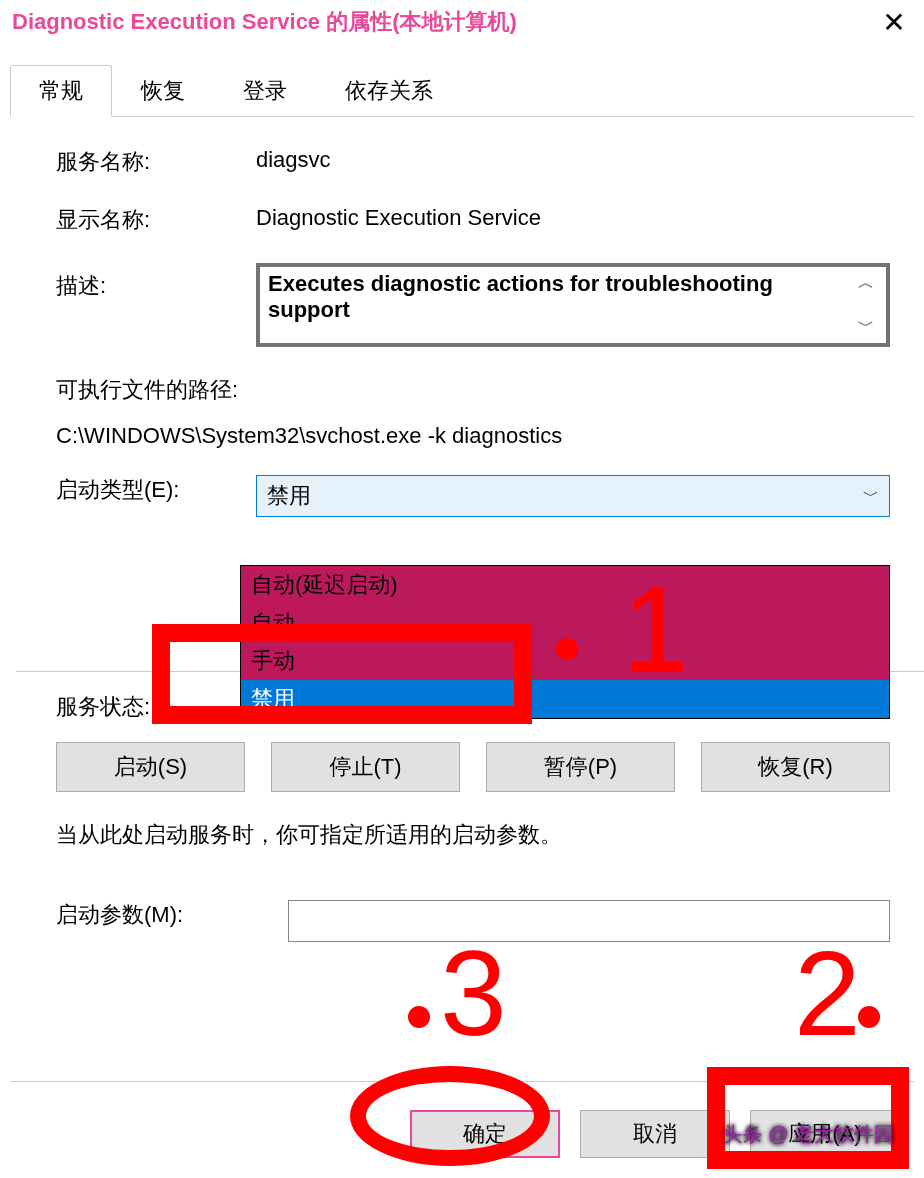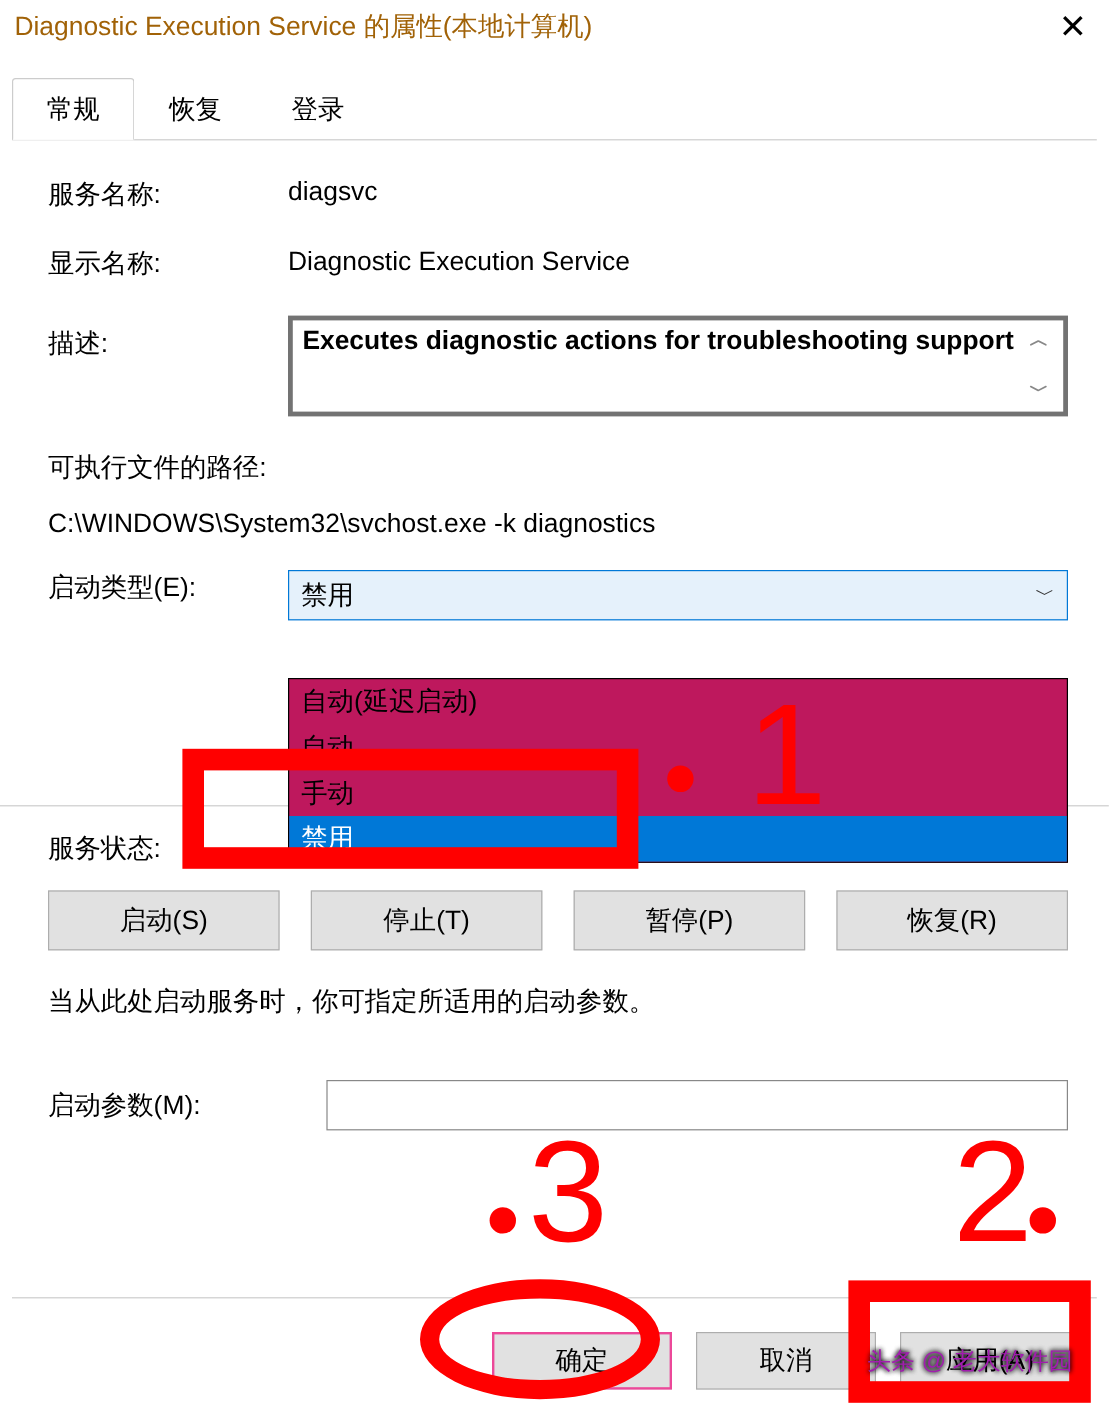--- a/index.html
+++ b/index.html
@@ -12,21 +12,21 @@
       overflow: hidden;
       position: relative;
     }
     .titlebar {
       display: flex;
       align-items: center;
       justify-content: space-between;
       padding: 6px 8px 6px 12px;
       height: 44px;
     }
-    .titlebar-title { font-size: 22px; color: #a16207; }
+    .titlebar-title { font-size: 22px; color: #ec4899; font-weight: bold; }
     .close-btn {
       font-size: 28px;
       width: 44px;
       text-align: center;
       cursor: pointer;
       font-family: Arial, sans-serif;
     }
     .tabs {
       display: flex;
       border-bottom: 1px solid #ccc;
@@ -40,21 +40,21 @@
       position: relative;
       top: 1px;
     }
     .tab.active {
       background: #fff;
       border: 1px solid #ccc;
       border-bottom: 1px solid #fff;
       border-radius: 3px 3px 0 0;
     }
     .content {
-      padding: 30px 34px 0 40px;
+      padding: 30px 34px 0 56px;
     }
     .row {
       display: flex;
       margin-bottom: 28px;
       align-items: flex-start;
     }
     .label-col {
       width: 200px;
       flex-shrink: 0;
       font-size: 22px;
@@ -139,21 +139,21 @@
     }
     .svc-btn.enabled {
       background: #e1e1e1;
       color: #000;
     }
     .svc-btn.disabled {
       color: #000000;
       cursor: default;
     }
     .hint { font-size: 22px; margin-bottom: 50px; }
-    .param-row { display: flex; align-items: center; margin-bottom: 40px; gap: 12px; }
+    .param-row { display: flex; align-items: flex-start; margin-bottom: 40px; gap: 12px; }
     .param-input {
       flex: 1;
       height: 42px;
       border: 1px solid #888;
       padding: 0 8px;
       font-size: 22px;
       font-family: inherit;
     }
     .dialog-buttons {
       position: absolute;
@@ -241,20 +241,21 @@
 
 <div class="titlebar">
   <span class="titlebar-title">Diagnostic Execution Service 的属性(本地计算机)</span>
   <span class="close-btn">✕</span>
 </div>
 
 <div class="tabs">
   <div class="tab active">常规</div>
   <div class="tab">恢复</div>
   <div class="tab">登录</div>
+  <div class="tab">依存关系</div>
 </div>
 
 <div class="content">
 
   <div class="row">
     <div class="label-col">服务名称:</div>
     <div class="value-col">diagsvc</div>
   </div>
 
   <div class="row">

